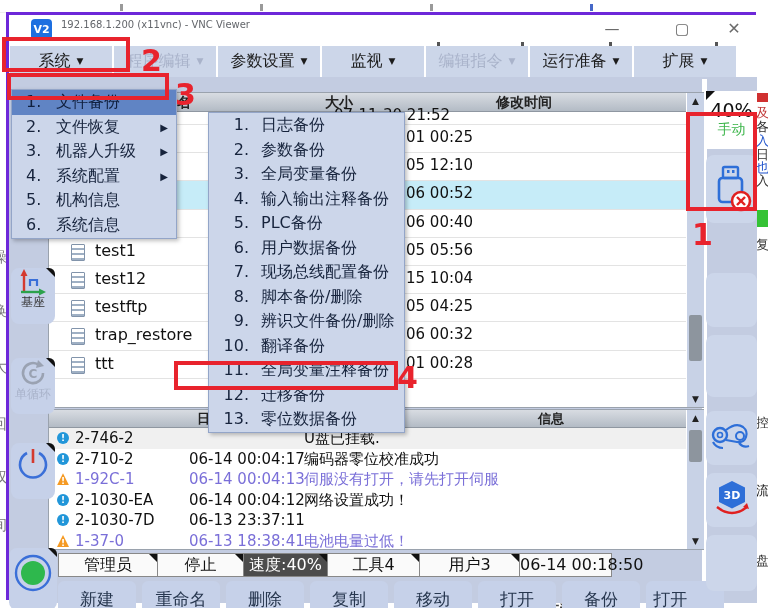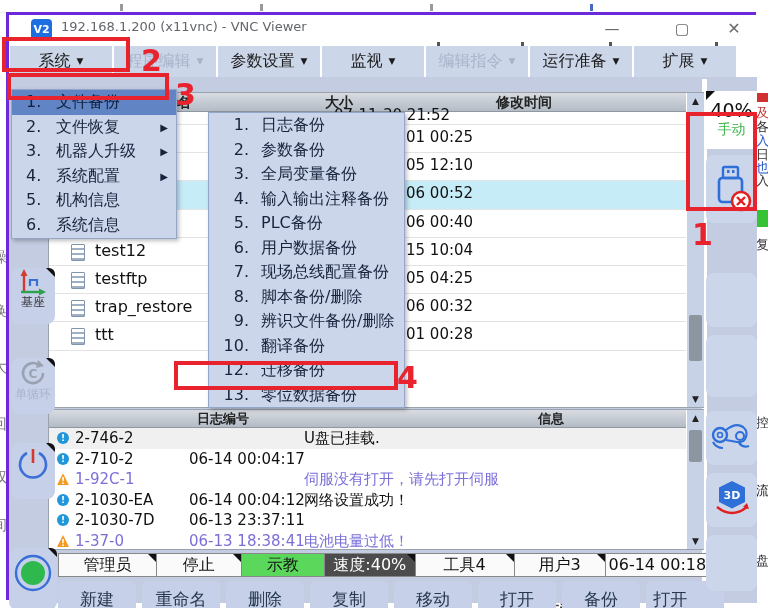--- a/index.html
+++ b/index.html
@@ -15,21 +15,21 @@
   #bg-right{left:756px;top:12px;width:12px;height:596px;background:#fff;overflow:hidden}
   .rfrag{position:absolute;left:0;width:12px;overflow:hidden;font-size:13px;color:#333;white-space:nowrap}
   #bg-left .lfrag{position:absolute;left:0;width:7px;height:18px;overflow:hidden;color:#777;font-size:15px}
   #bg-left .lfrag span{margin-left:-8px;display:inline-block}
 
   
   #vnc-window{left:6px;top:12px;width:750px;height:588px;background:#c3cce1;border:3px solid #6d28d9;box-sizing:border-box}
   #titlebar{left:0;top:0;width:748px;height:29px;background:#fff;border-bottom:1px solid #ececec}
   #vnc-logo{left:22px;top:4px;width:21px;height:21px;background:#1d6fe0;border-radius:4px;color:#fff;
             font-size:11px;font-weight:bold;text-align:center;line-height:21px}
-  #title-text{left:52px;top:4px;font-size:13px;color:#63666b;white-space:nowrap}
+  #title-text{left:52px;top:4px;font-size:10px;color:#63666b;white-space:nowrap}
   .winbtn{top:0;width:46px;height:28px;text-align:center;line-height:28px;color:#6b6b6b;font-size:15px}
   #btn-min{left:580px}#btn-max{left:650px}#btn-close{left:702px;font-size:16px}
 
   
   #menubar{left:0;top:29px;width:748px;height:33px;background:#fff}
   .mtab{position:relative;float:left;width:102px;height:31px;margin:2px 1px 0 1px;background:#ccd6e9;
         font-size:16px;color:#1c1c1c;text-align:center;line-height:30px;white-space:nowrap}
   .mtab .arr{font-size:9px;margin-left:6px;vertical-align:2px}
   .mtab.dis{color:#a9b3ca}
   #menubar-ticks span{position:absolute;top:-2px;width:3px;height:5px;background:#555}
@@ -243,20 +243,25 @@
           <span class="fname"></span>
           <span class="ftime">06 00:52</span>
         </div>
           <div class="frow nofile">
 
           <span class="fname"></span>
           <span class="ftime">06 00:40</span>
         </div>
           <div class="frow">
           <span class="doc-icon"></span>
+          <span class="fname">test1</span>
+          <span class="ftime">05 05:56</span>
+        </div>
+          <div class="frow">
+          <span class="doc-icon"></span>
           <span class="fname">test12</span>
           <span class="ftime">15 10:04</span>
         </div>
           <div class="frow">
           <span class="doc-icon"></span>
           <span class="fname">testftp</span>
           <span class="ftime">05 04:25</span>
         </div>
           <div class="frow">
           <span class="doc-icon"></span>
@@ -284,24 +289,26 @@
       <div id="log-rows">
           <div class="lrow">
           <span class="licon info">!</span>
           <span class="lcode">2-746-2</span>
           <span class="lmsg">U盘已挂载.</span>
         </div>
           <div class="lrow">
           <span class="licon info">!</span>
           <span class="lcode">2-710-2</span>
           <span class="ltime">06-14 00:04:17</span>
+          <span class="lmsg">编码器零位校准成功</span>
         </div>
           <div class="lrow warn">
           <span class="licon warn">!</span>
           <span class="lcode">1-92C-1</span>
+          <span class="ltime">06-14 00:04:13</span>
           <span class="lmsg">伺服没有打开，请先打开伺服</span>
         </div>
           <div class="lrow">
           <span class="licon info">!</span>
           <span class="lcode">2-1030-EA</span>
           <span class="ltime">06-14 00:04:12</span>
           <span class="lmsg">网络设置成功！</span>
         </div>
           <div class="lrow">
           <span class="licon info">!</span>
@@ -321,23 +328,20 @@
         <div class="sb-arrow" style="bottom:0">▼</div>
       </div>
     </div>
 
     <div class="abs" id="status-bar">
         <div class="seg notch">
         <span>管理员</span>
       </div>
         <div class="seg notch">
         <span>停止</span>
-      </div>
-        <div class="seg green">
-        <span>示教</span>
       </div>
         <div class="seg dark notch">
         <span>速度:40%</span>
       </div>
         <div class="seg notch">
         <span>工具4</span>
       </div>
         <div class="seg notch">
         <span>用户3</span>
       </div>
@@ -509,20 +513,24 @@
       </div>
         <div class="m2item">
         <span class="num">9.</span>
         <span class="lab">辨识文件备份/删除</span>
       </div>
         <div class="m2item">
         <span class="num">10.</span>
         <span class="lab">翻译备份</span>
       </div>
         <div class="m2item">
+        <span class="num">11.</span>
+        <span class="lab">全局变量注释备份</span>
+      </div>
+        <div class="m2item">
         <span class="num">12.</span>
         <span class="lab">迁移备份</span>
       </div>
         <div class="m2item">
         <span class="num">13.</span>
         <span class="lab">零位数据备份</span>
       </div>
       </div>
   </div>
 </div>

